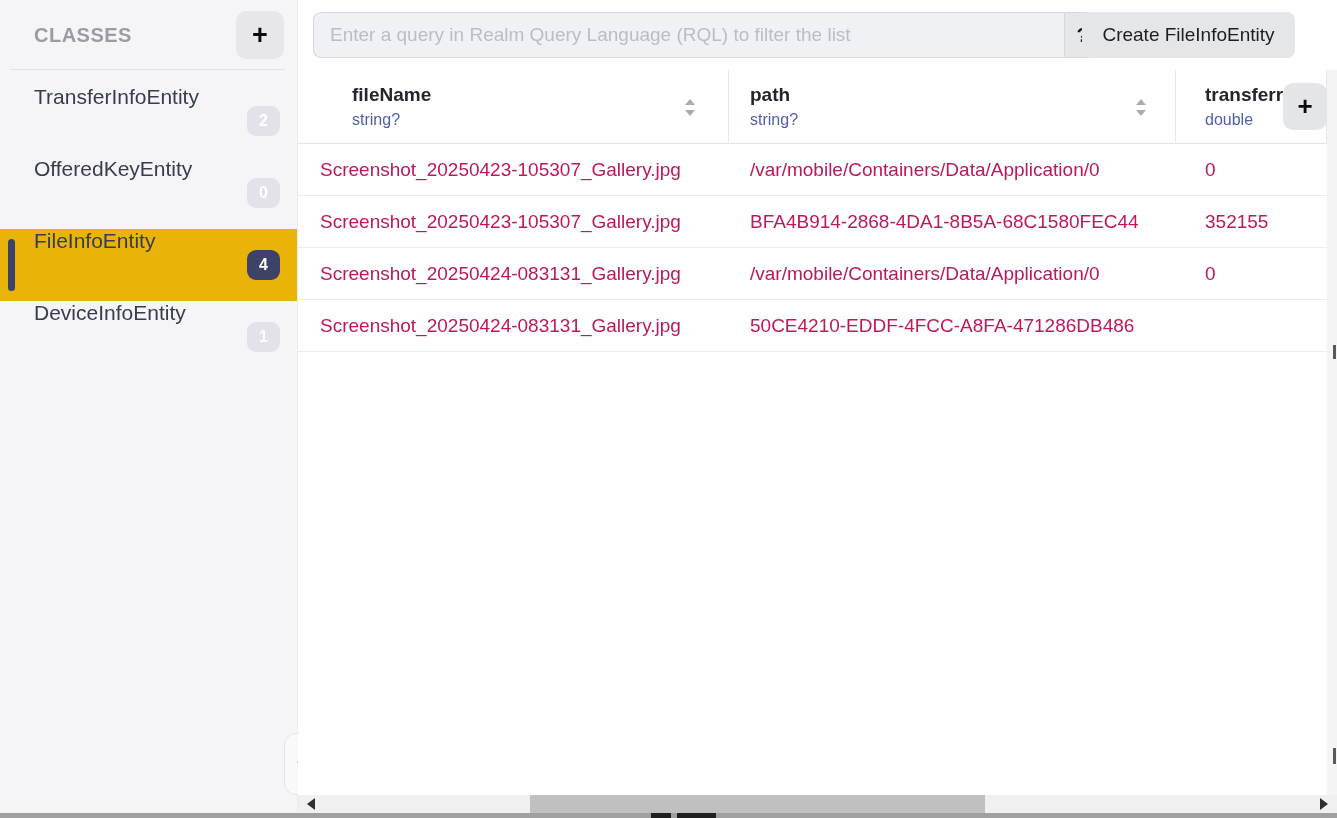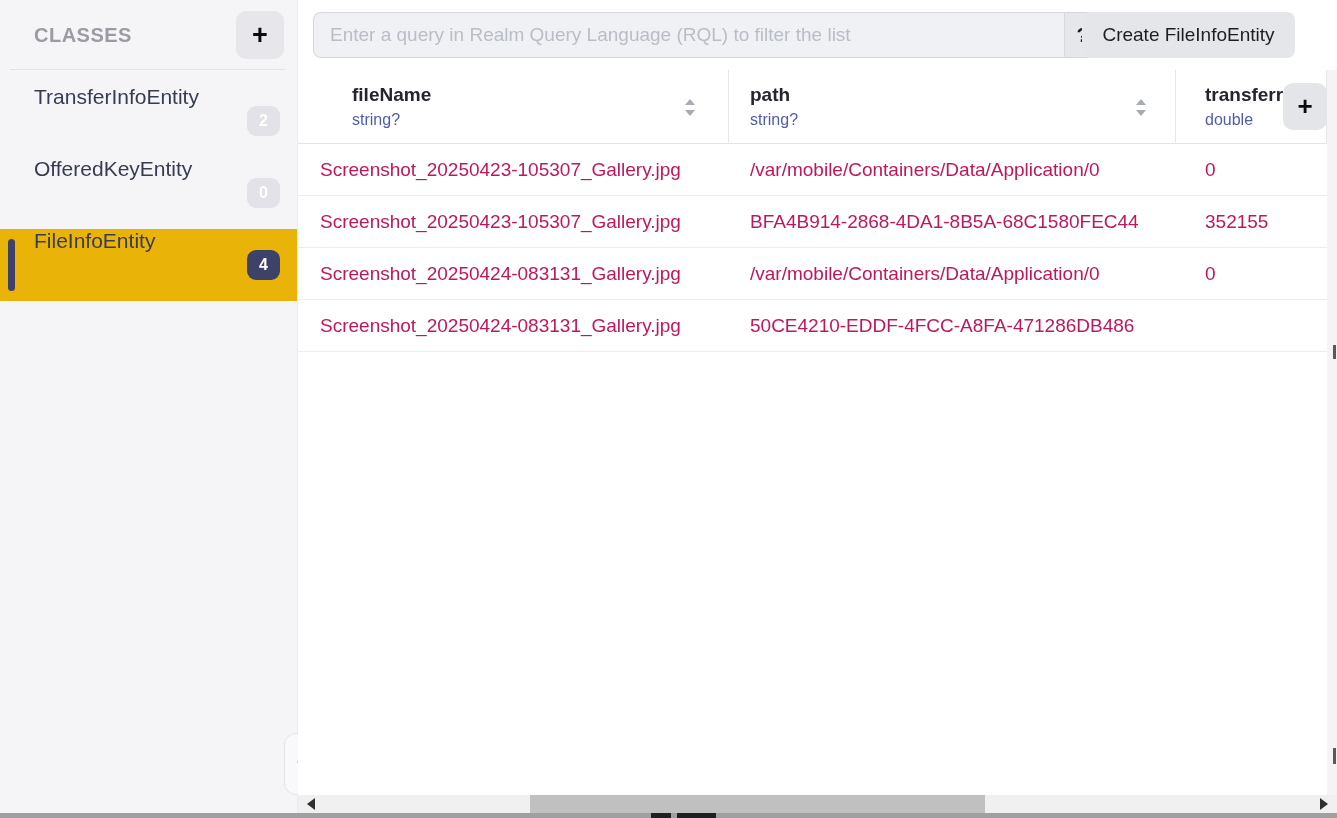--- a/index.html
+++ b/index.html
@@ -142,20 +142,24 @@
       </div>
       <div class="sidebar-item">
         <span>OfferedKeyEntity</span>
         <span class="badge">0</span>
       </div>
       <div class="sidebar-item active">
         <span class="active-indicator"></span>
         <span>FileInfoEntity</span>
         <span class="badge active">4</span>
       </div>
+      <div class="sidebar-item">
+        <span>DeviceInfoEntity</span>
+        <span class="badge">1</span>
+      </div>
     </div>
   </div>
 
   <div class="collapse-btn">
     <span>
       <svg width="16" height="26" viewBox="0 0 16 26">
           <polyline points="12,4 4,13 12,22" fill="none" stroke="#8b8b94" stroke-width="3" stroke-linecap="round" stroke-linejoin="round"></polyline>
         </svg>
     </span>
   </div>

